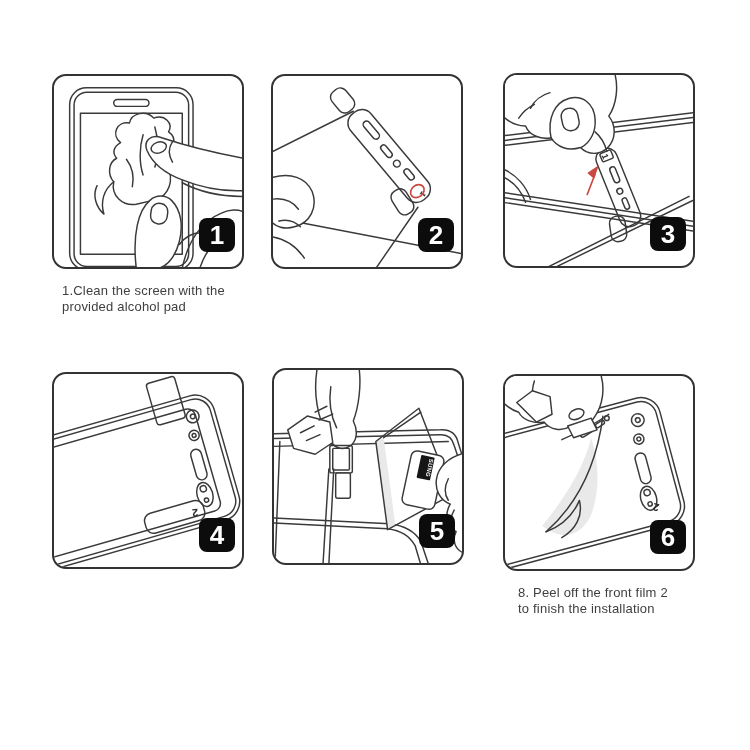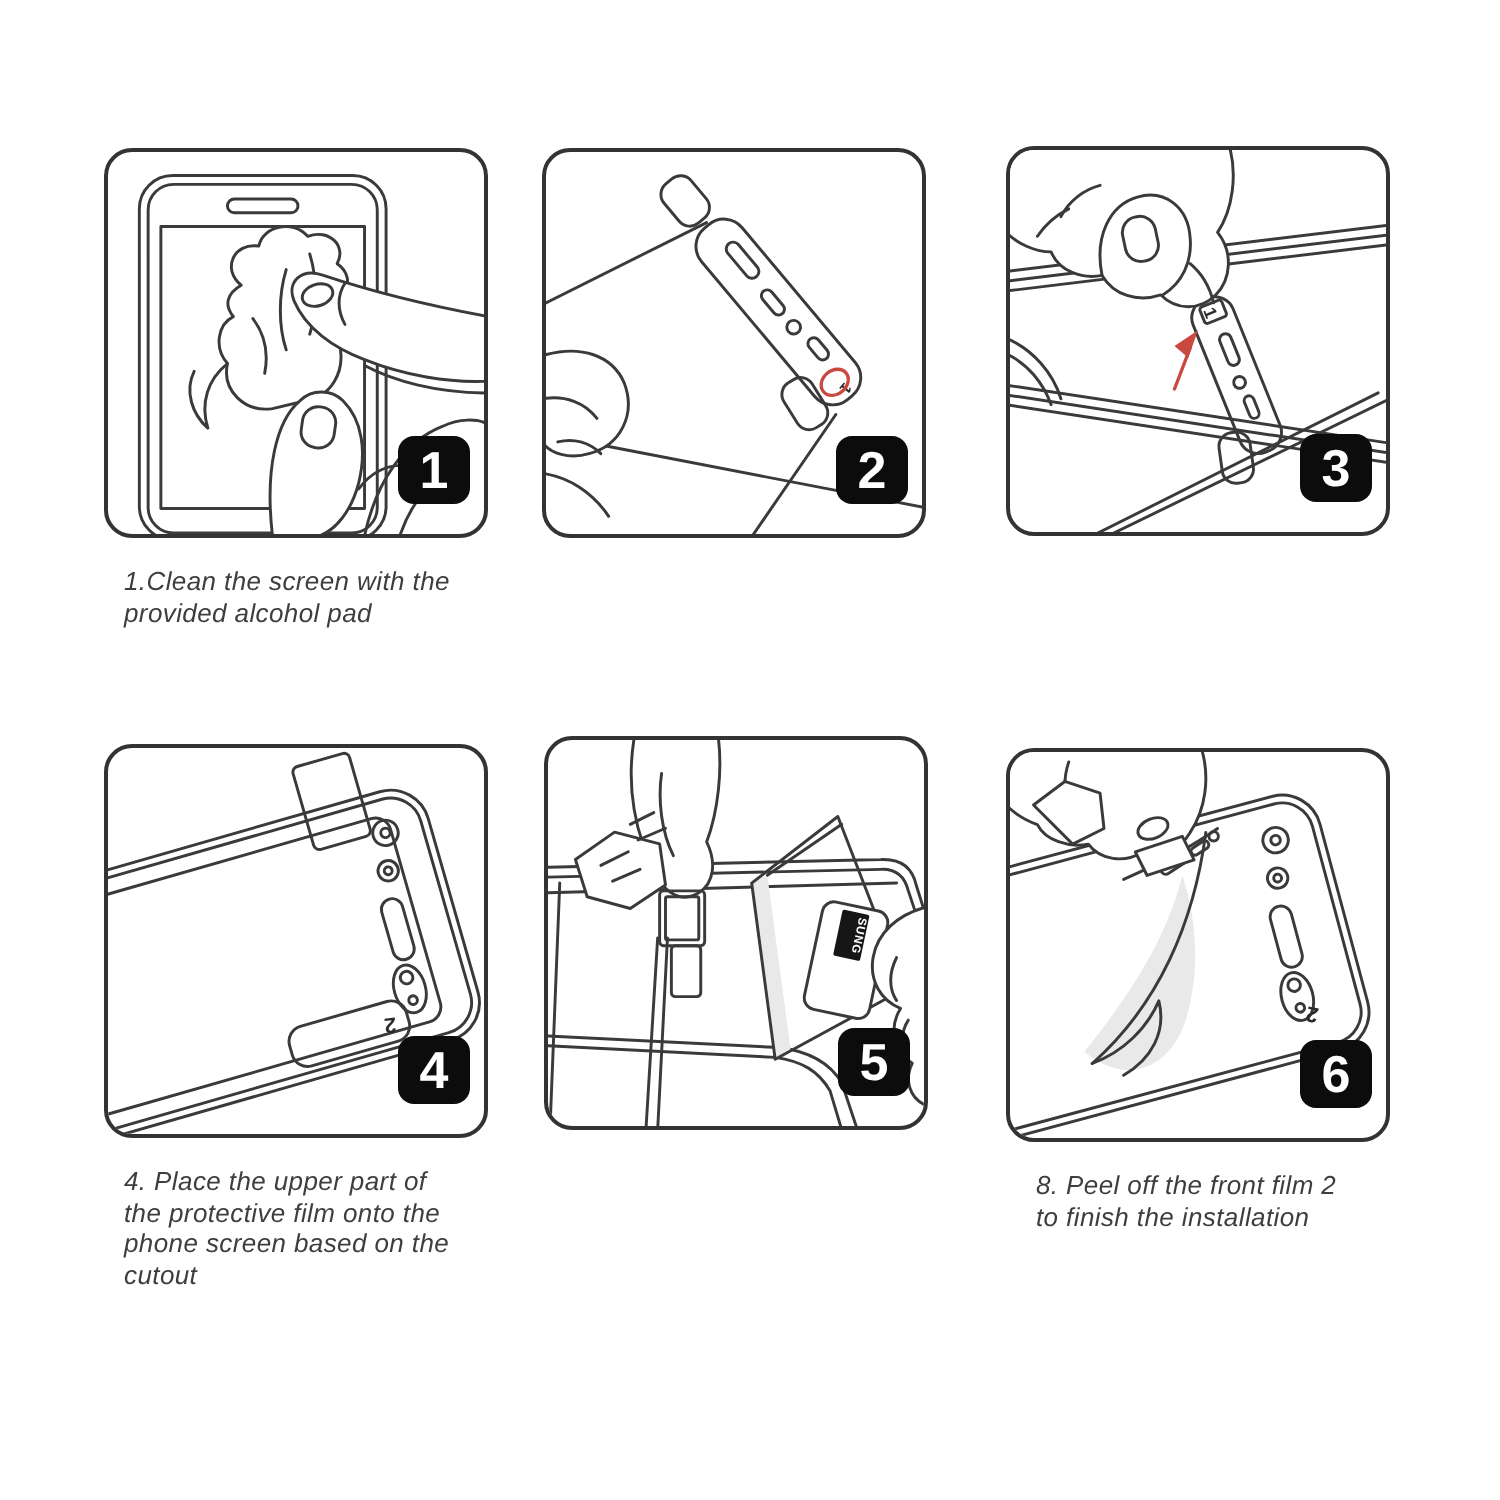--- a/index.html
+++ b/index.html
@@ -23,21 +23,21 @@
   .art .red{stroke:#c9483f;stroke-width:1.7;}
   .art .redfill{fill:#c9483f;stroke:none;}
   .art .ink{fill:#161616;stroke:none;}
   .art text{stroke:none;font-family:"Liberation Sans",sans-serif;font-weight:bold;}
   .art .tlabel{fill:#2b2b2b;}
   .art .tlabel-white{fill:#ffffff;letter-spacing:0.4px;}
   .badge{position:absolute;right:7px;bottom:15px;width:36px;height:34px;background:#0c0c0c;
          border-radius:8px;color:#ffffff;font-size:26px;font-weight:bold;
          display:flex;align-items:center;justify-content:center;line-height:1;}
   .caption{margin-top:14px;padding-left:10px;width:186px;font-size:13px;line-height:15.5px;
-           color:#3e3e3e;letter-spacing:0.2px;white-space:pre-line;font-style:italic;}
+           color:#3e3e3e;letter-spacing:0.2px;white-space:pre-line;}
   .caption.indent{padding-left:15px;}
 </style>
 </head>
 <body>
 
 <div class="page">
 
   <div class="cell pos-1">
     <div class="panel">
       <svg class="art" viewBox="0 0 192 195">
@@ -160,24 +160,20 @@
             <circle cx="145" cy="143" r="2.2"></circle>
           <rect x="118" y="12" width="30" height="44" rx="3"></rect>
           <g>
             <rect x="78" y="140" width="62" height="21" rx="8"></rect>
             <text class="tlabel" transform="translate(134,149) rotate(190)" font-size="11">2</text>
           </g>
         </g>
       </svg>
       <div class="badge">4</div>
     </div>
-    <div class="caption">4. Place the upper part of
-the protective film onto the
-phone screen based on the
-cutout</div>
   </div>
 
   <div class="cell pos-5 row2">
     <div class="panel">
       <svg class="art" viewBox="0 0 192 195">
         <g>
           <path d="M-2,64 L170,60 C180,59.5 186,64 188,73 L194,92"></path>
           <path d="M-2,69 L170,65 C177,64.7 182,68 184,76 L190,94"></path>
           <path d="M-2,77 L178,72"></path>
           <path d="M-2,150 L118,156 C134,158 144,164 150,174 L158,198"></path>

